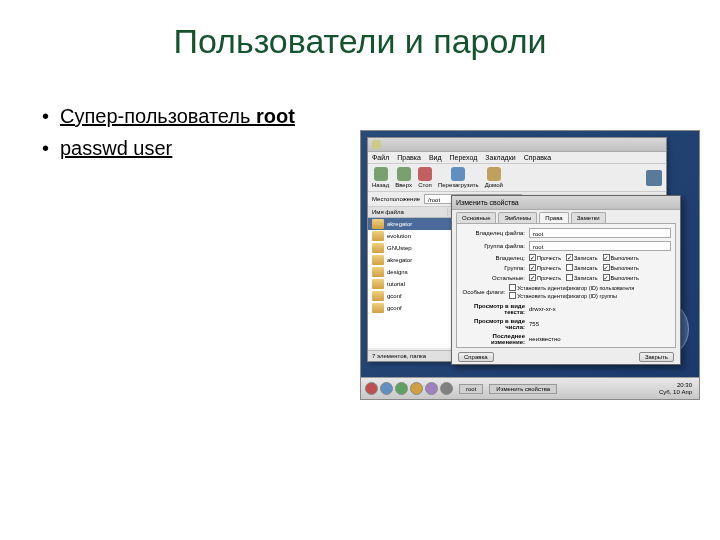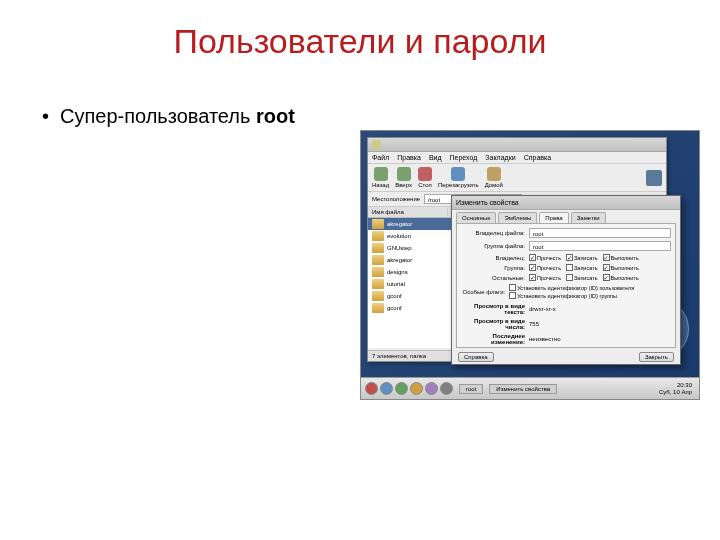--- a/index.html
+++ b/index.html
@@ -9,32 +9,33 @@
       background: #fff;
       font-family: Arial, sans-serif;
       position: relative;
       overflow: hidden;
     }
     .title {
       text-align: center;
       font-size: 34px;
       font-weight: 400;
       padding-top: 22px;
-      color: #b91c1c;
+      color: #14532d;
     }
     .content {
       display: flex;
       margin-top: 40px;
       padding-left: 40px;
     }
     .bullets {
       width: 300px;
     }
     .bullets ul {
       list-style: none;
+      text-decoration: underline;
     }
     .bullets li {
       font-size: 20px;
       line-height: 1.5;
       padding-left: 20px;
       position: relative;
       margin-bottom: 2px;
     }
     .bullets li::before {
       content: "•";
@@ -272,20 +273,21 @@
 <body>
 
 <h1 class="title">Пользователи и пароли</h1>
 
 <div class="content">
   <div class="bullets">
     <ul>
       <li>
         <span>Супер-пользователь </span><b>root</b>
       </li>
+      <li>passwd user</li>
     </ul>
   </div>
 </div>
 
 <div class="screenshot">
   <div class="deco-bubble b1"></div>
   <div class="deco-bubble b2"></div>
   <div class="deco-bubble b3"></div>
 
   <div class="fm-window">

